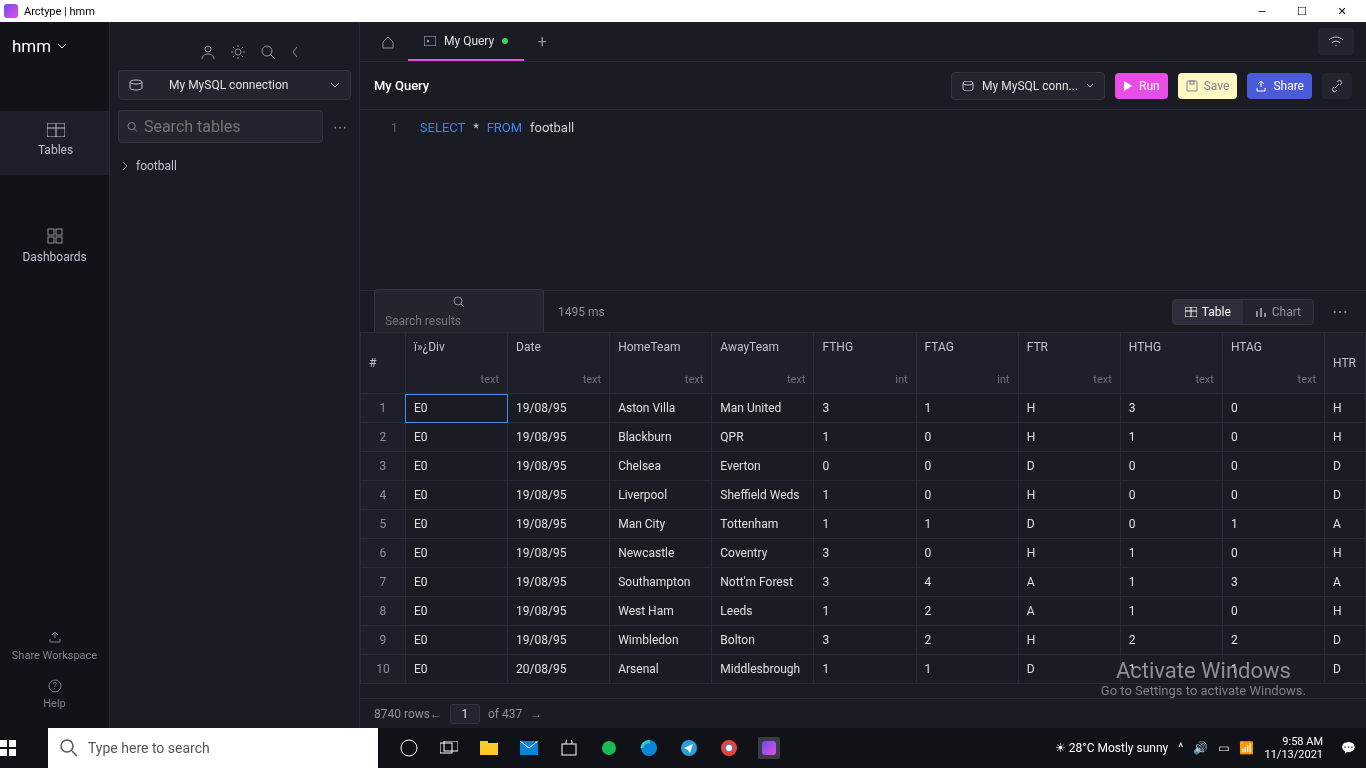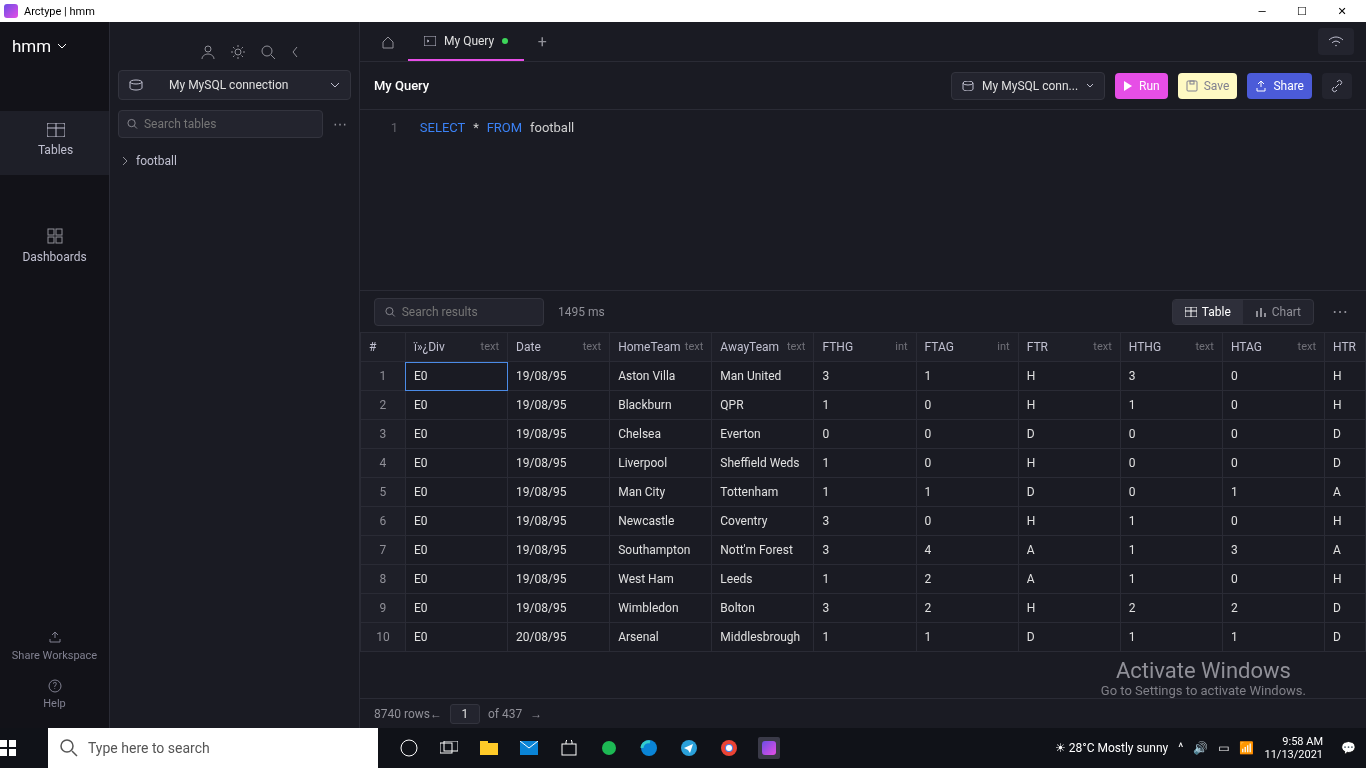--- a/index.html
+++ b/index.html
@@ -16,21 +16,21 @@
 .nav-item.active { background: #1e1f28; border-left: 2px solid transparent; }
 .nav-item .ic { display: block; margin: 0 auto 6px; }
 .leftcol .bottom { margin-top: auto; padding-bottom: 10px; }
 .bottom .share-ws { text-align: center; color: #808090; font-size: 11px; padding: 8px 0; cursor: pointer; }
 .midcol { width: 250px; background: #1a1b23; border-right: 1px solid #2a2b35; padding: 10px 8px; display: flex; flex-direction: column; }
 .top-icons { position: absolute; left: 200px; top: 44px; display: flex; gap: 14px; color: #909098; }
 .conn-select { background: #23242e; border: 1px solid #33343e; border-radius: 4px; padding: 7px 10px; font-size: 12px; color: #e0e0e0; display: flex; align-items: center; justify-content: space-between; cursor: pointer; margin-top: 38px; }
 .conn-select .left { display: flex; align-items: center; gap: 26px; }
 .search-row { display: flex; align-items: center; gap: 6px; margin-top: 10px; }
 .search-tables { flex: 1; background: #23242e; border: 1px solid #33343e; border-radius: 4px; padding: 6px 8px; font-size: 12px; color: #909098; display: flex; align-items: center; gap: 6px; }
-.search-tables input { background: none; border: none; outline: none; color: #e5e5e5; font-size: 12px; width: 100%; }
+.search-tables input { background: none; border: none; outline: none; color: #e5e5e5; font-size: 16px; width: 100%; }
 .kebab { color: #909098; font-size: 14px; cursor: pointer; padding: 0 4px; }
 .tree { margin-top: 12px; font-size: 12px; color: #c0c0d0; }
 .tree-item { padding: 4px 2px; display: flex; align-items: center; gap: 6px; cursor: pointer; }
 .maincol { flex: 1; display: flex; flex-direction: column; min-width: 0; }
 .tabbar { height: 40px; border-bottom: 1px solid #2a2b35; display: flex; align-items: stretch; padding: 0 8px; }
 .tab-home { width: 40px; display: flex; align-items: center; justify-content: center; color: #909098; cursor: pointer; }
 .tab { display: flex; align-items: center; gap: 8px; padding: 0 16px; font-size: 12px; color: #e0e0e0; position: relative; cursor: pointer; }
 .tab.active { border-bottom: 2px solid #e64ee6; }
 .tab .dot { width: 6px; height: 6px; background: #3dd65a; border-radius: 50%; }
 .tab-plus { width: 36px; display: flex; align-items: center; justify-content: center; color: #909098; cursor: pointer; font-size: 16px; }
@@ -43,32 +43,32 @@
 .btn { border-radius: 4px; padding: 6px 8px; font-size: 12px; display: flex; align-items: center; gap: 6px; cursor: pointer; border: none; }
 .btn-run { background: #e64ee6; color: #fff; }
 .btn-save { background: #fef9c3; color: #808090; }
 .btn-share { background: #4b5bd8; color: #fff; }
 .btn-link { background: #23242e; color: #c0c0d0; padding: 6px 8px; }
 .editor { height: 180px; background: #1a1b23; padding: 10px 14px; font-family: Consolas, monospace; font-size: 13px; }
 .editor .ln { color: #606068; display: inline-block; width: 24px; text-align: right; margin-right: 14px; }
 .kw { color: #3b82f6; }
 .plain { color: #d0d0d0; }
 .results-hdr { height: 42px; border-top: 1px solid #2a2b35; display: flex; align-items: center; padding: 0 14px; gap: 14px; }
-.search-res { background: #23242e; border: 1px solid #33343e; border-radius: 4px; padding: 6px 10px; font-size: 12px; color: #909098; display: flex; align-items: center; gap: 6px; width: 170px; }
+.search-res { background: #23242e; border: 1px solid #33343e; border-radius: 4px; padding: 6px 10px; font-size: 12px; color: #909098; display: flex; align-items: center; gap: 6px; width: 170px; flex-direction: column; }
 .search-res input { background: none; border: none; outline: none; color: #e0e0e0; font-size: 12px; width: 100%; }
 .timing { font-size: 12px; color: #909098; }
 .results-hdr .sp { flex: 1; }
 .view-toggle { display: flex; background: #23242e; border: 1px solid #33343e; border-radius: 4px; overflow: hidden; }
 .view-toggle .vt { padding: 5px 12px; font-size: 12px; color: #909098; display: flex; align-items: center; gap: 5px; cursor: pointer; }
 .view-toggle .vt.active { background: #2e2f3a; color: #fff; }
 .res-kebab { color: #909098; cursor: pointer; padding: 0 4px; }
 .grid { flex: 1; overflow: hidden; display: flex; flex-direction: column; }
 table { border-collapse: collapse; width: 100%; font-size: 12px; table-layout: fixed; }
 th { text-align: left; padding: 7px 8px; border: 1px solid #2a2b35; background: #1e1f28; color: #c0c0d0; font-weight: 400; }
-th .type { float: right; color: #707078; font-size: 11px; }
+th .type { float: right; color: #707078; font-size: 11px; margin-top: 33px; }
 td { padding: 7px 8px; border: 1px solid #2a2b35; color: #e0e0e0; white-space: nowrap; overflow: hidden; }
 td.rownum { text-align: center; color: #909098; background: #1e1f28; }
 td.selected { outline: 1px solid #4b8be6; outline-offset: -1px; }
 .col-num { width: 44px; }
 .footer { height: 30px; display: flex; align-items: center; padding: 0 14px; font-size: 12px; color: #909098; border-top: 1px solid #2a2b35; }
 .footer .sp { flex: 1; }
 .pager { display: flex; align-items: center; gap: 8px; margin: 0 auto; }
 .pager input { width: 30px; background: #23242e; border: 1px solid #33343e; color: #e0e0e0; text-align: center; border-radius: 3px; padding: 2px; font-size: 12px; }
 .pager .arr { cursor: pointer; color: #909098; }
 .watermark { position: absolute; right: 60px; bottom: 70px; color: #808088; font-size: 13px; text-align: center; pointer-events: none; }

